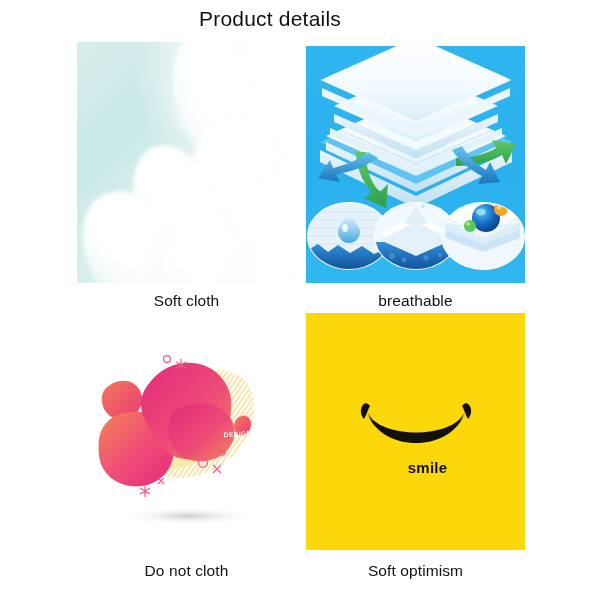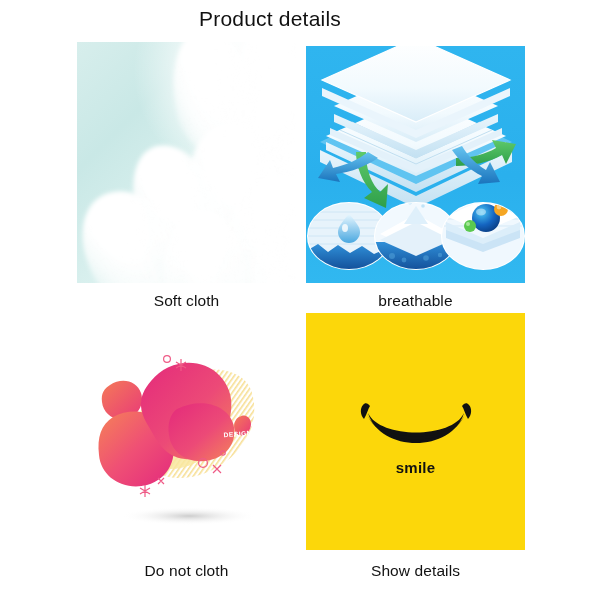--- a/index.html
+++ b/index.html
@@ -144,20 +144,21 @@
   .smile-word {
     position: absolute;
     left: 0;
     top: 146px;
     width: 219px;
     text-align: center;
     font-size: 15px;
     font-weight: 700;
     color: #111111;
     letter-spacing: 0.2px;
+    padding-left: 12px;
   }
 </style>
 </head>
 <body>
 
 <div id="page-title">Product details</div>
 
 <div class="grid">
 
   <div class="cell cell-tl">
@@ -412,16 +413,16 @@
 
         <path d="M62 100 C74 140 146 140 158 100 C146 126 74 126 62 100 Z" fill="#111111"></path>
         <path d="M60 98 C70 136 150 136 160 98 C152 132 68 132 60 98 Z" fill="#111111"></path>
 
         <path d="M57 92 C54 95 54 102 58 106 C61 101 62 96 64 93 C62 90 59 89 57 92 Z" fill="#111111"></path>
 
         <path d="M163 92 C166 95 166 102 162 106 C159 101 158 96 156 93 C158 90 161 89 163 92 Z" fill="#111111"></path>
       </svg>
       <div class="smile-word">smile</div>
     </div>
-    <div class="caption">Show details</div>
+    <div class="caption">Soft optimism</div>
   </div>
 
 </div>
 
 </body></html>

